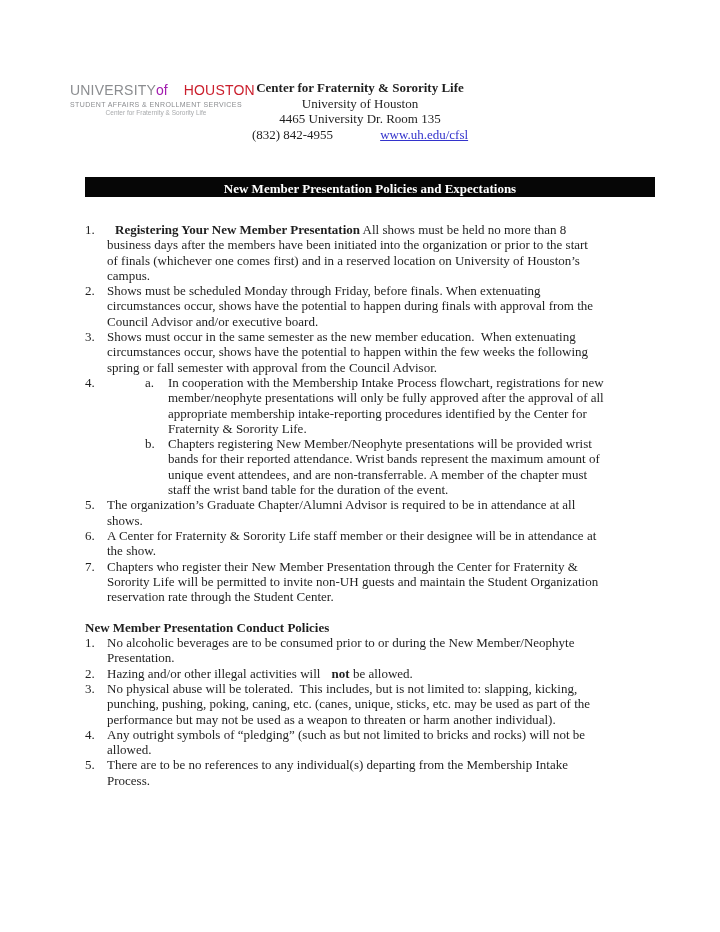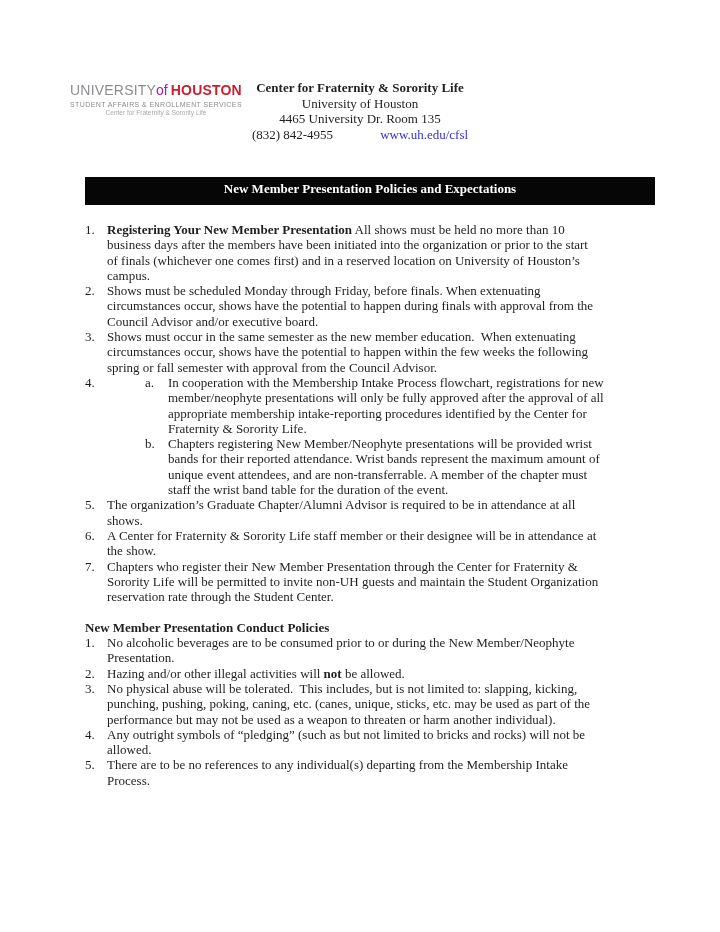--- a/index.html
+++ b/index.html
@@ -20,50 +20,51 @@
     left: 70px;
     top: 83px;
     width: 172px;
     text-align: center;
     font-family: "Liberation Sans", sans-serif;
     line-height: 1.05;
   }
   .logo-line1 { font-size: 14px; white-space: nowrap; }
   .logo-uni   { color: #8b8d90; letter-spacing: 0.2px; }
   .logo-of    { color: #8b8d90; }
-  .logo-hou   { color: #cb1f2d; font-weight: bold; letter-spacing: 0.2px; margin-left: 3px; }
+  .logo-hou   { color: #cb1f2d; font-weight: normal; letter-spacing: 0.2px; margin-left: 16px; }
   .logo-line2 { font-size: 7px; color: #8b8d90; letter-spacing: 0.4px; margin-top: 3px; white-space: nowrap; }
   .logo-line3 { font-size: 6.5px; color: #a8aaac; margin-top: 2px; white-space: nowrap; }
 
   
   .letterhead {
     position: absolute;
     left: 240px;
     top: 80px;
     width: 240px;
     text-align: center;
     font-size: 13px;
     line-height: 15.5px;
   }
   .lh-org { font-weight: bold; white-space: nowrap; }
   .lh-line { white-space: nowrap; }
   .lh-phone-row { white-space: nowrap; }
   .lh-link {
     color: #3333cc;
+    text-decoration: underline;
     margin-left: 47px;
     cursor: pointer;
   }
 
   
   .banner {
     position: absolute;
     left: 85px;
     top: 177px;
     width: 570px;
-    height: 28px;
+    height: 20px;
     background: #060606;
     color: #ffffff;
     font-weight: bold;
     font-size: 13px;
     text-align: center;
     line-height: 24px;
   }
 
   
   .content {
@@ -71,21 +72,21 @@
     left: 85px;
     top: 222px;
     width: 590px;
     font-size: 13px;
     line-height: 15.3px;
   }
   .li { position: relative; padding-left: 22px; }
   .li .num { position: absolute; left: 0; top: 0; }
   .li.sub { margin-left: 60px; padding-left: 23px; }
   .li .body span { white-space: pre-wrap; }
-  .b { font-weight: bold; }
+  .b { font-weight: bold; margin-left: 8px; }
   .section-heading { font-weight: bold; }
   .conduct-section { margin-top: 15.3px; }
 </style>
 </head>
 <body>
 
 <div class="page">
 
   <div class="logo">
     <div class="logo-line1">
@@ -103,21 +104,21 @@
       <span>(832) 842-4955</span><span class="lh-link" style="color: rgb(51, 51, 204);">www.uh.edu/cfsl</span>
     </div>
   </div>
 
   <div class="banner" style="background: rgb(6, 6, 6); color: rgb(255, 255, 255);">
     <span>New Member Presentation Policies and Expectations</span>
   </div>
 
   <div class="content">
     <div id="policies-list">
-        <div class="li"><span class="num">1.</span><span class="body"><span class="b">Registering Your New Member Presentation</span><span> All shows must be held no more than 10
+        <div class="li"><span class="num">1.</span><span class="body"><span class="b">Registering Your New Member Presentation</span><span> All shows must be held no more than 8
 business days after the members have been initiated into the organization or prior to the start
 of finals (whichever one comes first) and in a reserved location on University of Houston’s
 campus.</span></span></div>
         <div class="li"><span class="num">2.</span><span class="body"><span>Shows must be scheduled Monday through Friday, before finals. When extenuating
 circumstances occur, shows have the potential to happen during finals with approval from the
 Council Advisor and/or executive board.</span></span></div>
         <div class="li"><span class="num">3.</span><span class="body"><span>Shows must occur in the same semester as the new member education.  When extenuating
 circumstances occur, shows have the potential to happen within the few weeks the following
 spring or fall semester with approval from the Council Advisor.</span></span></div>
         <div class="li"><span class="num">4.</span></div>

